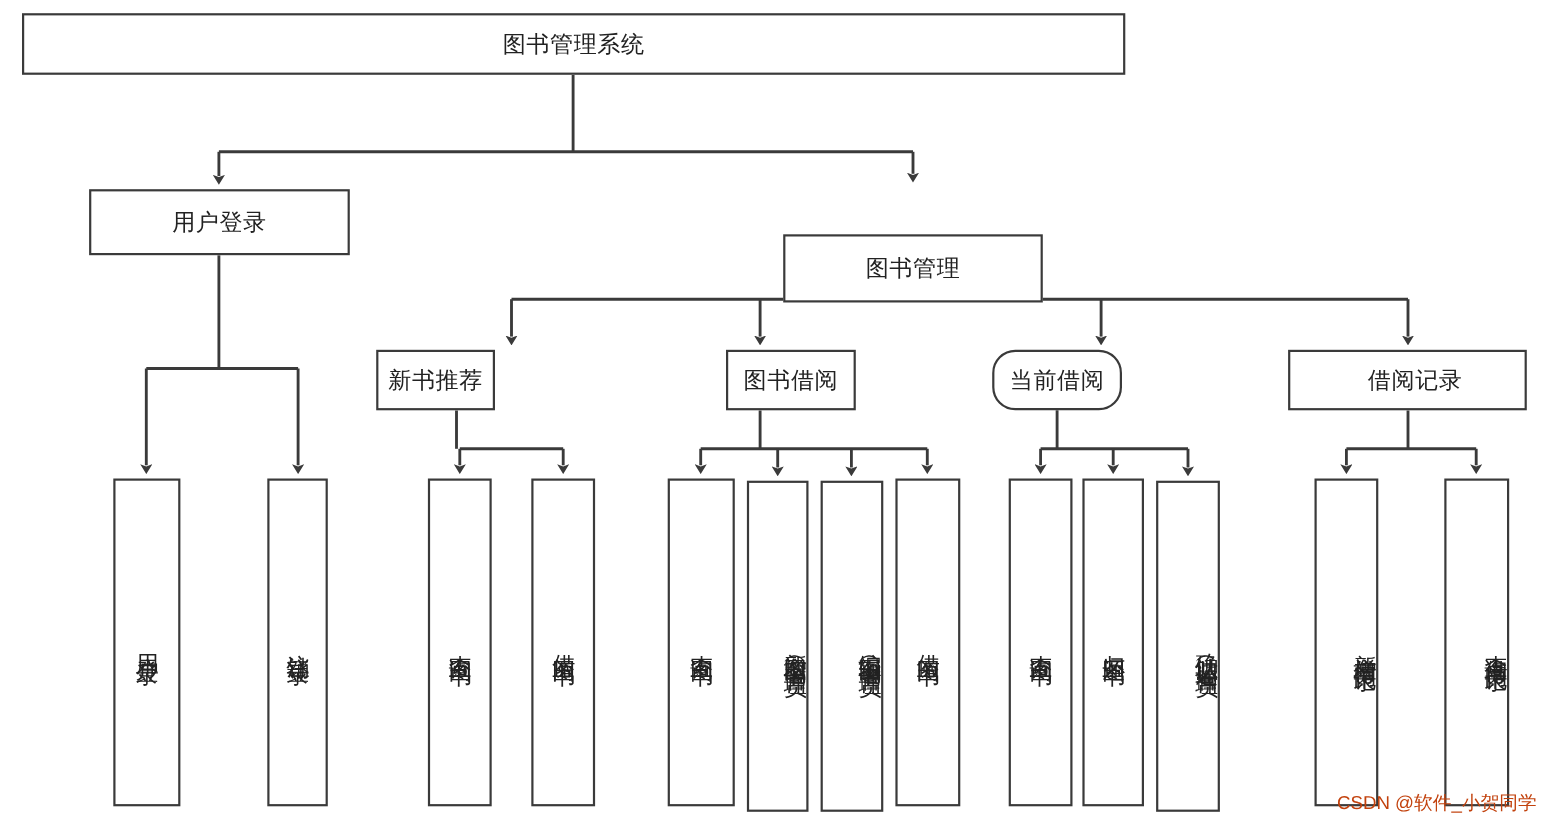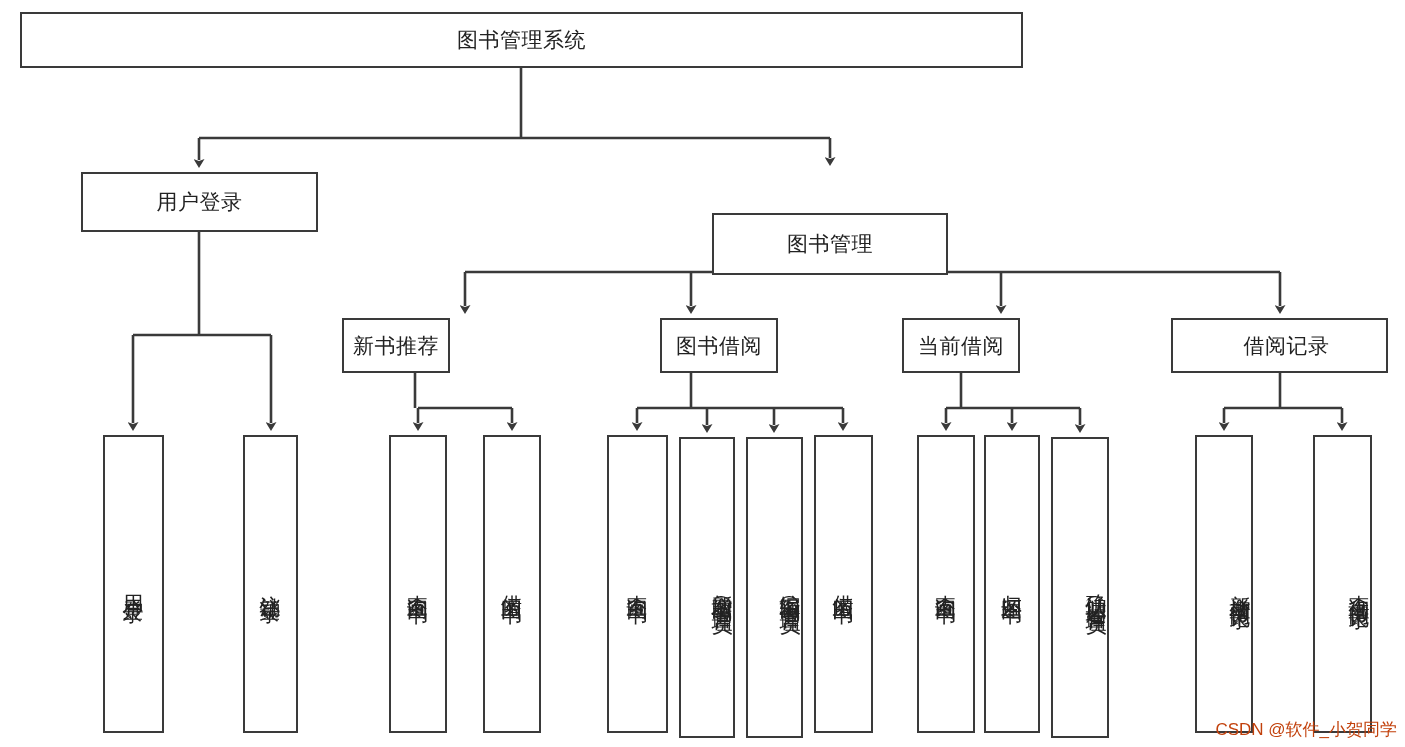--- a/index.html
+++ b/index.html
@@ -121,21 +121,21 @@
     </g>
   </svg>
 
   <div class="node node-h" id="node-root" style="left: 20px; top: 12px; width: 1003px; height: 56px;">图书管理系统</div>
 
   <div class="node node-h" id="node-l1-0" style="left: 81px; top: 172px; width: 237px; height: 60px;">用户登录</div>
   <div class="node node-h" id="node-l1-1" style="left: 712px; top: 170px; width: 236px; height: 62px; margin-top: 43px;">图书管理</div>
 
   <div class="node node-h" id="node-l2-0" style="left: 342px; top: 318px; width: 108px; height: 55px;">新书推荐</div>
   <div class="node node-h" id="node-l2-1" style="left: 632px; top: 318px; width: 118px; height: 55px; margin-left: 28px;">图书借阅</div>
-  <div class="node node-h" id="node-l2-2" style="left: 902px; top: 318px; width: 118px; height: 55px;">当前借阅</div>
+  <div class="node node-h" id="node-l2-2" style="left: 902px; top: 318px; width: 118px; height: 55px; border-radius: 21px;">当前借阅</div>
   <div class="node node-h" id="node-l2-3" style="left: 1171px; top: 318px; width: 217px; height: 55px; padding-left: 14px;">借阅记录</div>
 
   <div class="node node-v short" id="leaf-0" style="left: 103px; top: 435px; width: 61px; height: 298px;">用户登录</div>
   <div class="node node-v short" id="leaf-1" style="left: 243px; top: 435px; width: 55px; height: 298px;">注销登录</div>
   <div class="node node-v short" id="leaf-2" style="left: 389px; top: 435px; width: 58px; height: 298px;">查询图书</div>
   <div class="node node-v short" id="leaf-3" style="left: 483px; top: 435px; width: 58px; height: 298px;">借阅图书</div>
   <div class="node node-v short" id="leaf-4" style="left: 607px; top: 435px; width: 61px; height: 298px;">查询图书</div>
   <div class="node node-v" id="leaf-5" style="left: 679px; top: 437px; width: 56px; height: 301px;">新增图书（管理员）</div>
   <div class="node node-v" id="leaf-6" style="left: 746px; top: 437px; width: 57px; height: 301px;">编辑图书（管理员）</div>
   <div class="node node-v short" id="leaf-7" style="left: 814px; top: 435px; width: 59px; height: 298px;">借阅图书</div>

